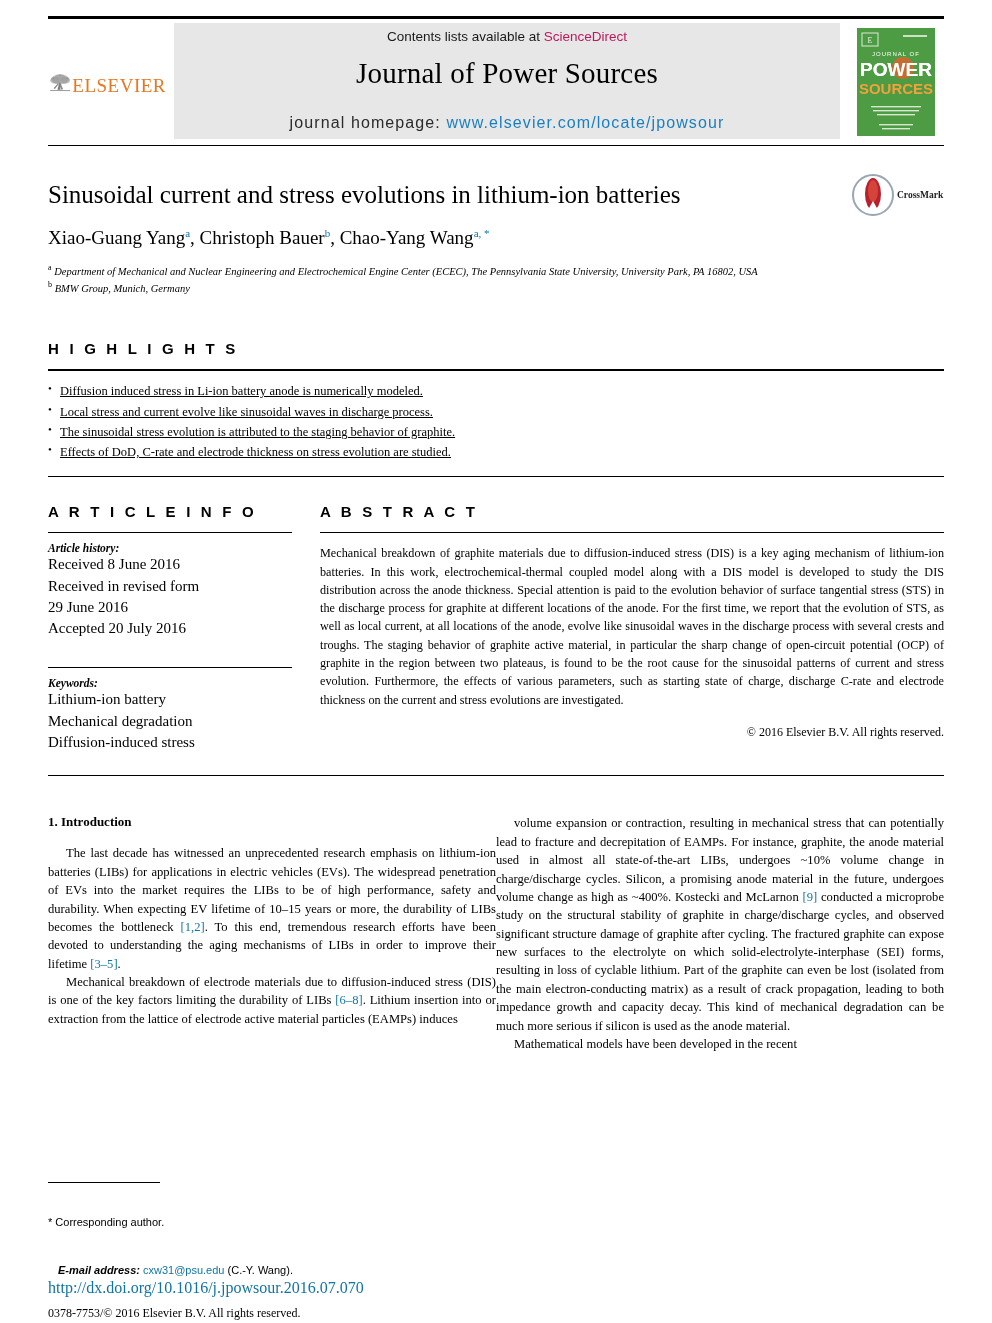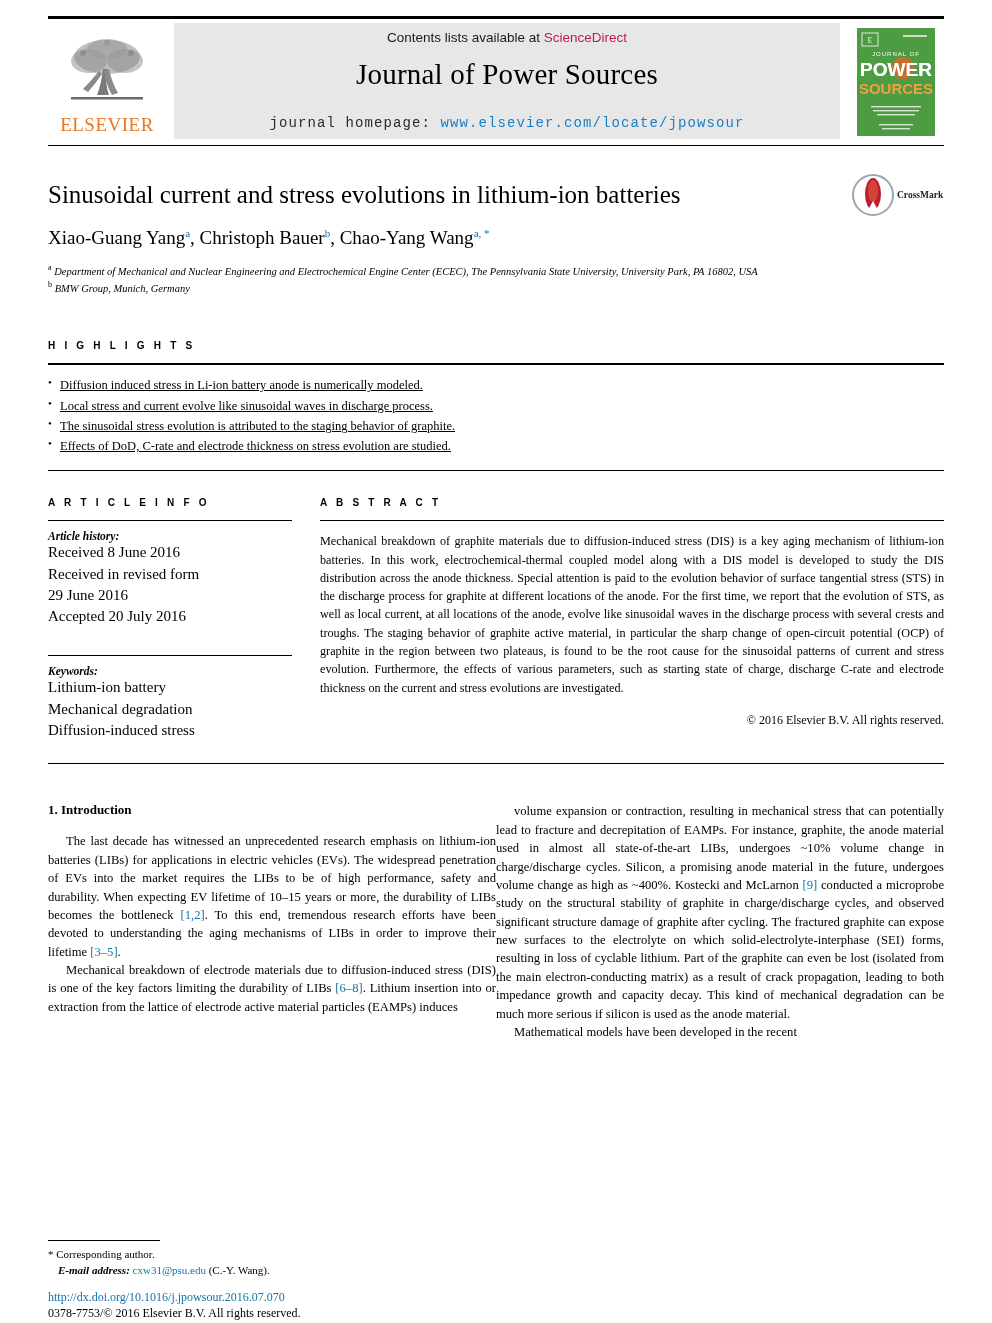--- a/index.html
+++ b/index.html
@@ -39,21 +39,20 @@
     margin-top: 16px;
     border-top: 3px solid #000;
     display: flex;
     align-items: stretch;
     height: 126px;
   }
   .masthead-logo {
     width: 118px;
     flex: 0 0 118px;
     display: flex;
-    flex-direction: column;
     align-items: center;
     justify-content: center;
     padding-top: 4px;
     box-sizing: border-box;
   }
   .elsevier-tree {
     width: 88px;
     height: 78px;
     display: block;
   }
@@ -85,22 +84,22 @@
     color: #be185d;
   }
   .journal-title {
     font-family: "Liberation Serif", serif;
     font-size: 29px;
     margin: 13px 0 24px 0;
     color: #000;
     letter-spacing: .2px;
   }
   .homepage-line {
-    font-family: Liberation Mono, monospace;
-    font-size: 14px;
+    font-family: Liberation Sans, sans-serif;
+    font-size: 16px;
     letter-spacing: 1.1px;
     color: #2b2b2b;
   }
   .homepage-line .url {
     color: #1a7fc1;
   }
   .masthead-cover {
     width: 96px;
     flex: 0 0 96px;
     display: flex;
@@ -169,21 +168,21 @@
     font-weight: bold;
     margin-left: 3px;
     color: #222;
     text-align: center;
   }
 
   
   .section-head {
     font-family: "Liberation Sans", sans-serif;
     font-weight: bold;
-    font-size: 10px;
+    font-size: 15px;
     letter-spacing: 3.2px;
   }
   .highlights {
     margin-top: 44px;
   }
   .hl-rule-top {
     border-top: 2px solid #000;
     margin-top: 12px;
   }
   .hl-rule-bottom {
@@ -296,44 +295,45 @@
     left: 48px;
     bottom: 60px;
     width: 432px;
   }
   .footnote-rule {
     border-top: 1px solid #000;
     width: 112px;
     margin-bottom: 6px;
   }
   .footnote-line {
-    font-family: Liberation Serif, serif;
+    font-family: Liberation Sans, sans-serif;
     font-size: 11px;
     line-height: 1.45;
+    margin-top: 32px;
   }
   .footnote-line .em {
     font-style: italic;
     font-weight: bold;
   }
   .footnote-line .mail { color: #1074a8; }
   .doi-block {
     position: absolute;
     left: 48px;
     bottom: 18px;
     width: 480px;
   }
   .doi-link {
     font-family: "Liberation Serif", serif;
+    font-size: 16px;
+    color: #1074a8;
+  }
+  .issn-line {
+    font-family: "Liberation Serif", serif;
     font-size: 12px;
-    color: #1074a8;
-  }
-  .issn-line {
-    font-family: "Liberation Serif", serif;
-    font-size: 12px;
-    margin-top: 1px;
+    margin-top: 9px;
   }
 </style>
 </head>
 <body>
 
 <div class="page">
 
 
   <div class="masthead">
 

